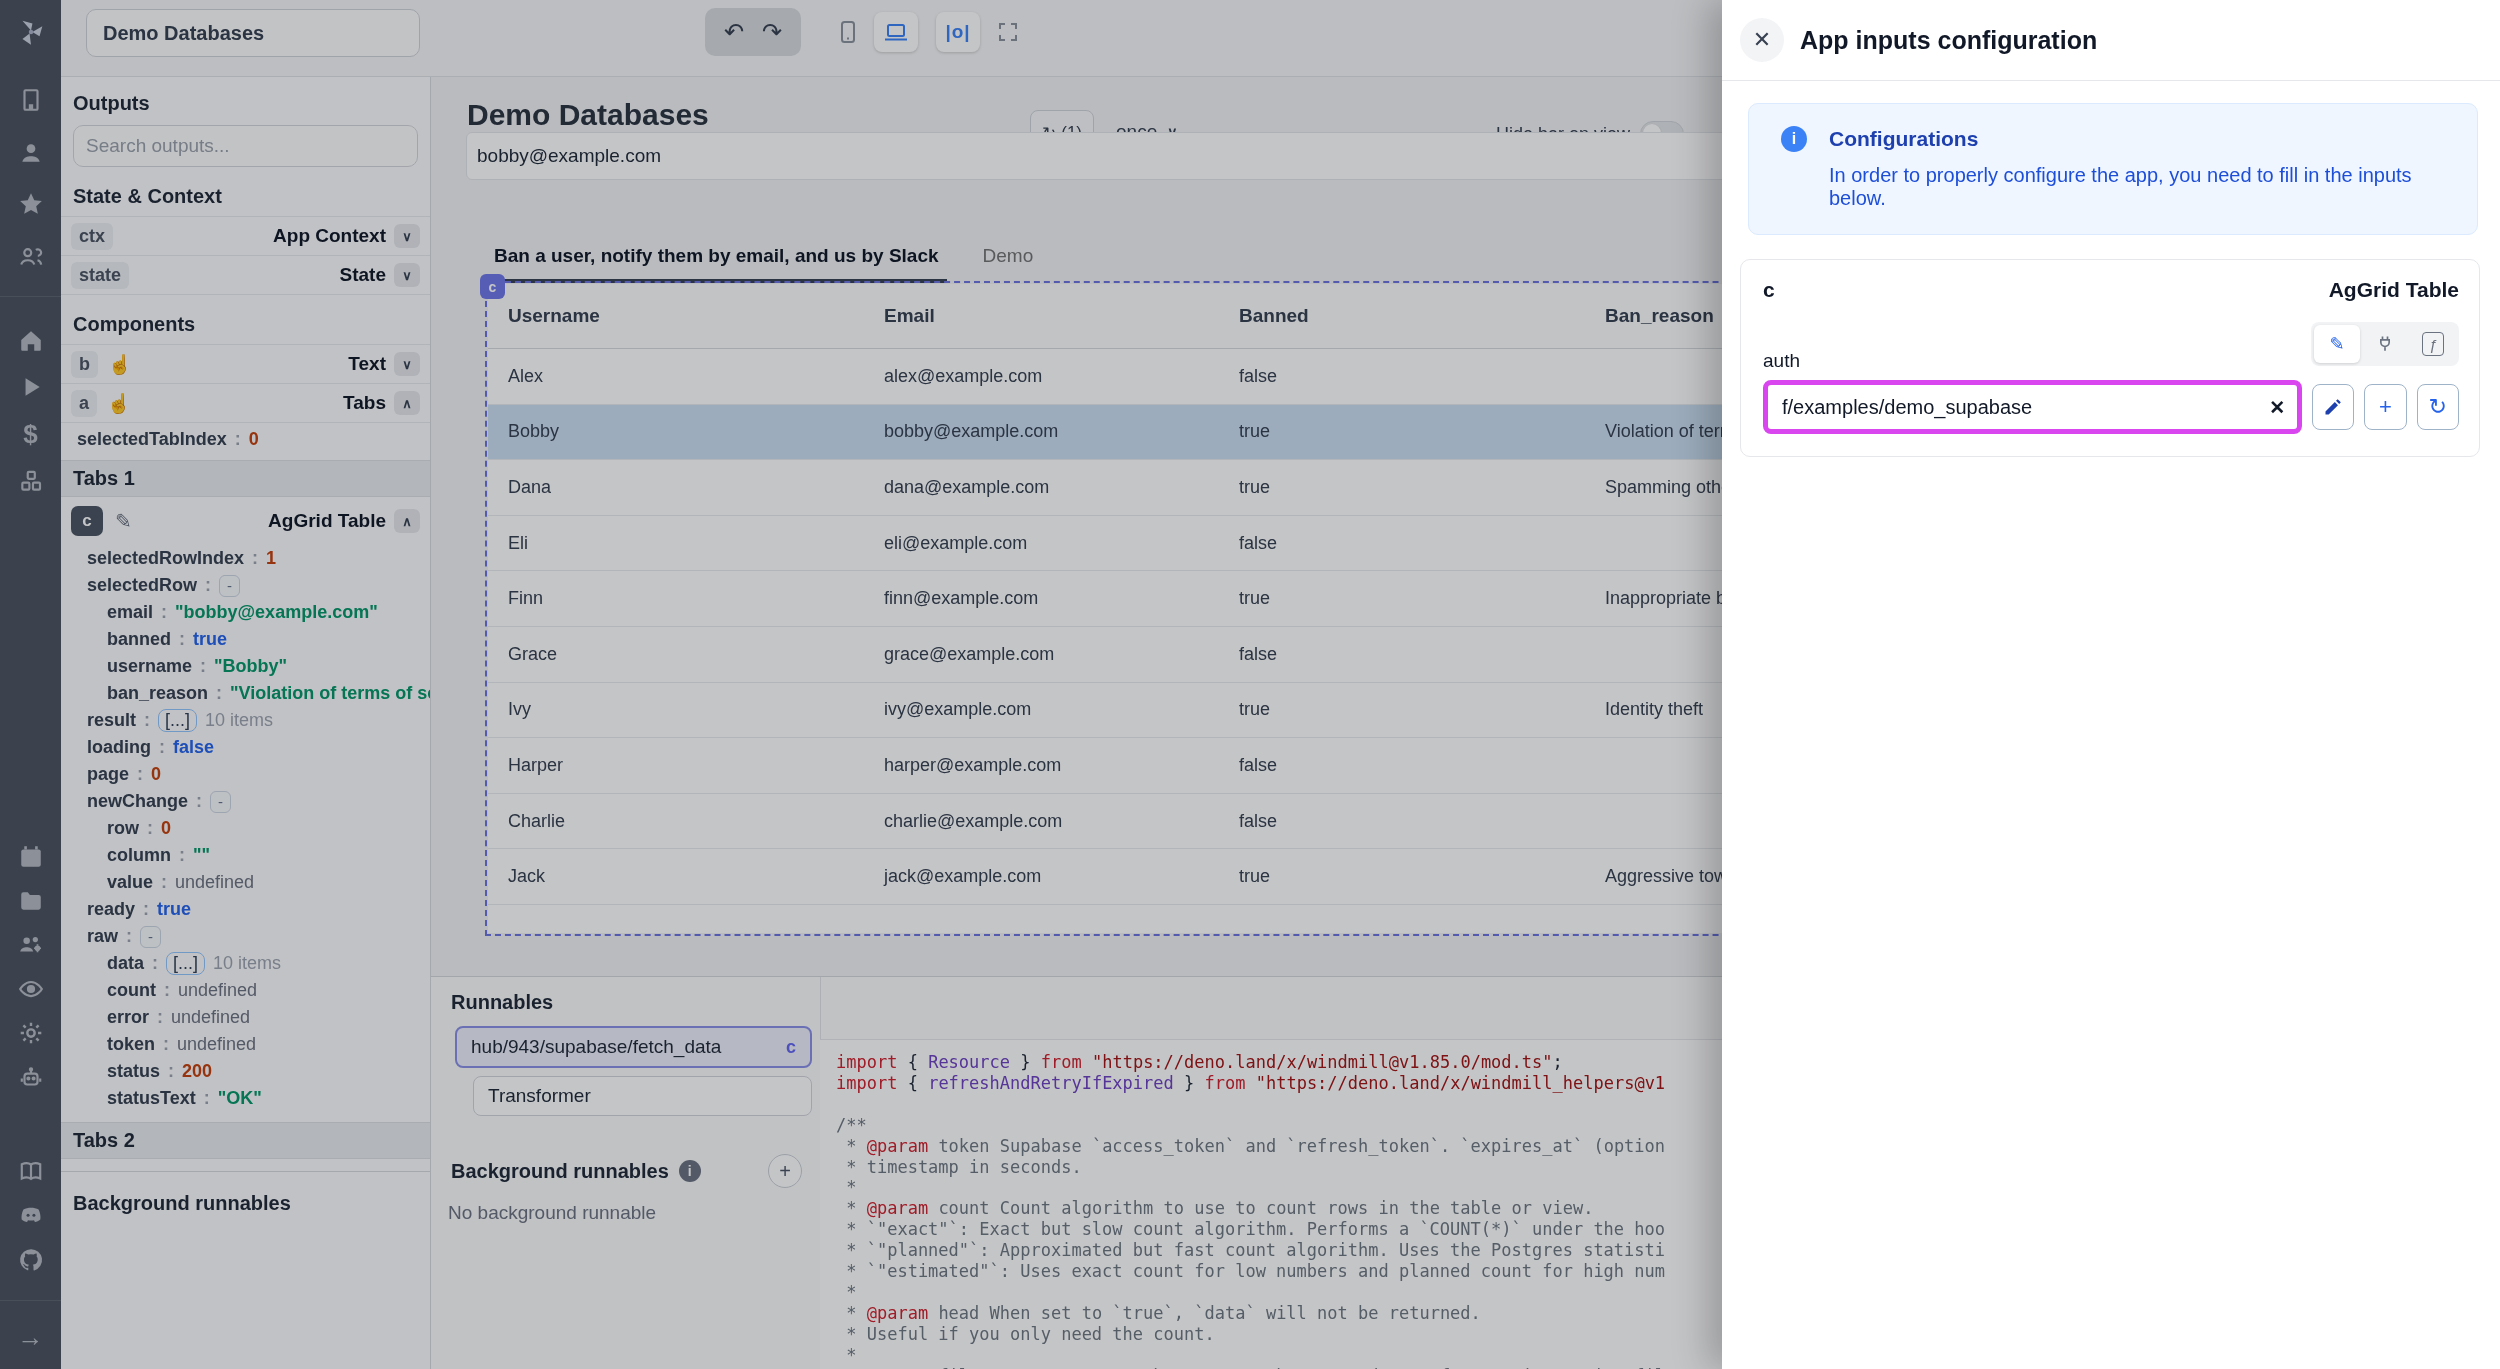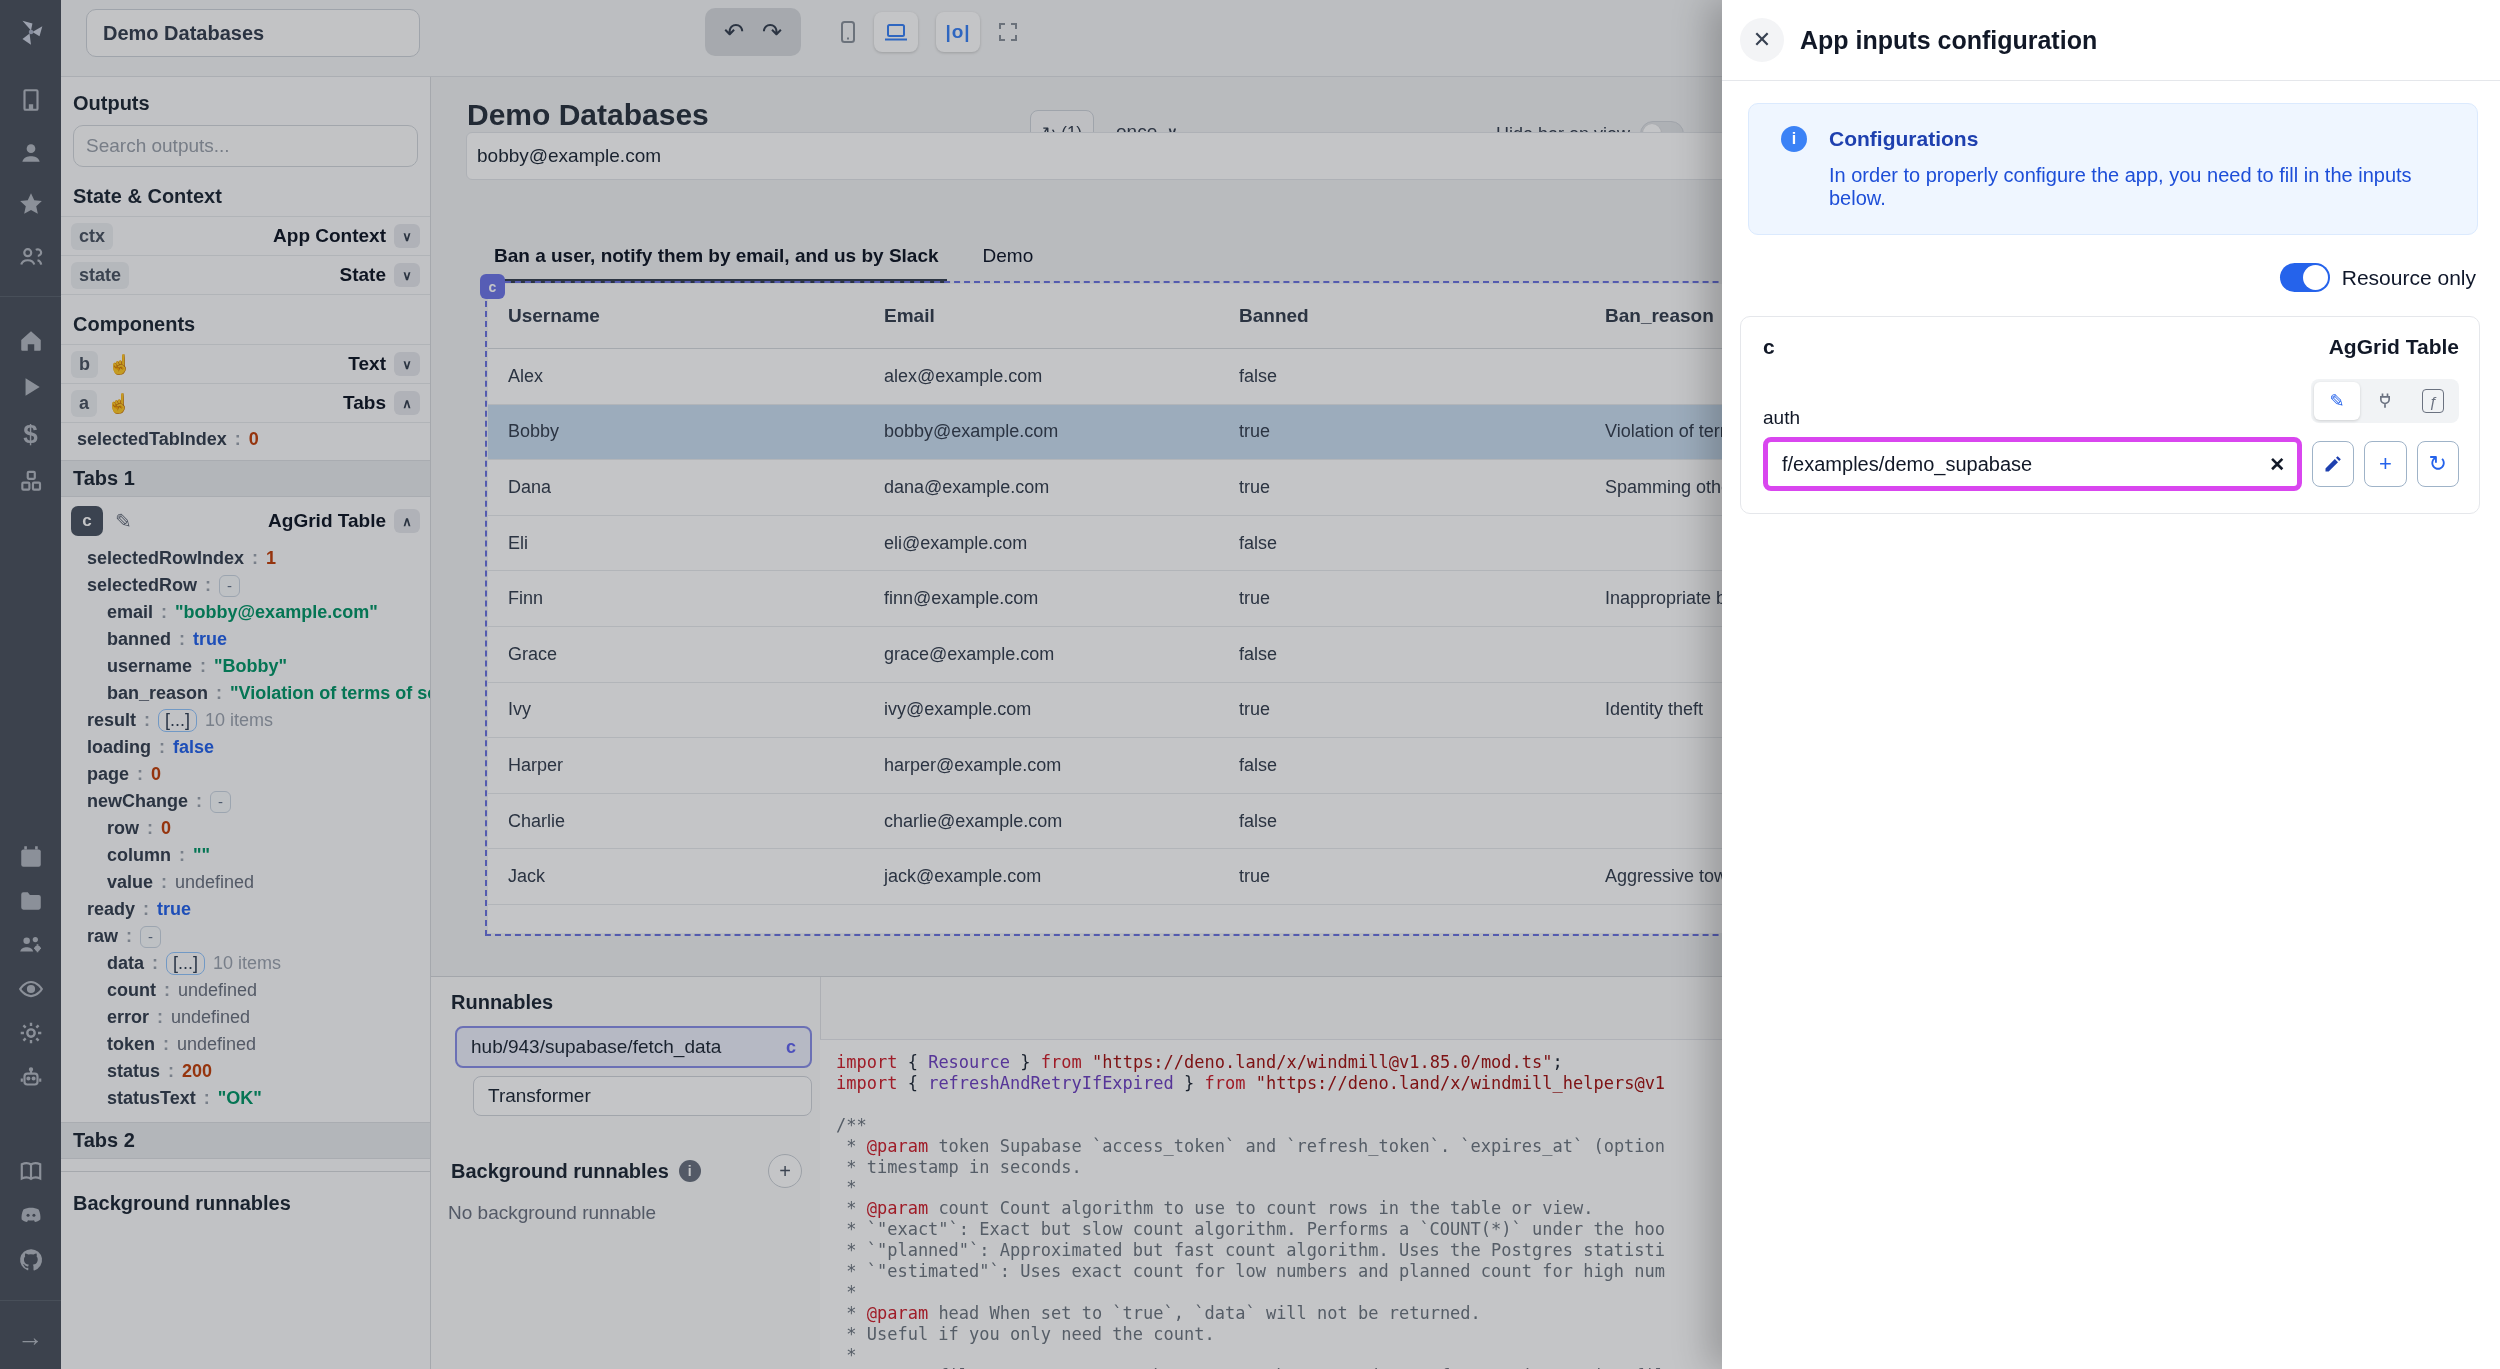--- a/index.html
+++ b/index.html
@@ -62,21 +62,21 @@
   .ctitle{position:absolute;left:37px;top:22px;font-size:30px;font-weight:800;color:#2b3440;}
   .refchip{position:absolute;left:600px;top:-18px;width:62px;height:44px;border:1px solid #cfd4da;border-radius:8px;background:#f7f8f9;
            display:flex;align-items:center;justify-content:center;gap:5px;font-size:17px;color:#374151;}
   .oncedd{position:absolute;left:686px;top:-7px;display:flex;align-items:center;gap:10px;font-size:19px;color:#374151;}
   .hidebar{position:absolute;left:1070px;top:-5px;display:flex;align-items:center;gap:10px;font-size:18px;color:#374151;}
   .tgl-off{width:42px;height:24px;background:#e3e5e8;border:1px solid #d1d5db;border-radius:999px;position:relative;}
   .tgl-off::after{content:"";position:absolute;left:2px;top:2px;width:18px;height:18px;border-radius:50%;background:#fff;box-shadow:0 1px 2px rgba(0,0,0,.2);}
   .textcomp{position:absolute;left:36px;top:56px;width:2014px;height:46px;background:#ffffff;border:1px solid #e3e5e9;border-radius:6px;
             display:flex;align-items:center;padding:0 10px;font-size:19px;color:#1f2937;}
   .tabsrow{position:absolute;left:56px;top:146px;display:flex;gap:28px;margin-top:15px;}
-  .ctab{font-size:19px;padding:8px 8px 12px 8px;color:#0f172a;}
+  .ctab{font-size:19px;padding:8px 8px 12px 8px;color:#737373;}
   .ctab.active{color:#111827;font-weight:700;border-bottom:4px solid #374151;}
   .gridwrap{position:absolute;left:58px;top:208px;width:2006px;height:649px;outline:2px dashed #6c74e0;outline-offset:1px;background:#fff;}
   .cbadge{position:absolute;left:-8px;top:-10px;width:25px;height:25px;background:#6f77e8;border-radius:6px;color:#fff;
           font-size:14px;font-weight:700;display:flex;align-items:center;justify-content:center;z-index:3;}
   .agheader{display:grid;grid-template-columns:376px 355px 366px 1fr;height:64px;align-items:center;border-bottom:1px solid #d7dadf;
             font-size:19px;font-weight:700;color:#374151;background:#fdfdfd;}
   .agheader div{padding-left:20px;}
   .agrow{display:grid;grid-template-columns:376px 355px 366px 1fr;height:54.6px;align-items:center;border-bottom:1px solid #e8eaed;
          font-size:18px;color:#374151;}
   .agrow div{padding-left:20px;white-space:nowrap;overflow:hidden;}
@@ -612,24 +612,20 @@
       <div class="dclose">✕</div>
       <div class="dtitle">App inputs configuration</div>
     </div>
     <div class="alert">
       <div class="ttl">
         <span class="ai">i</span>
         <span>Configurations</span>
       </div>
       <div class="body">In order to properly configure the app, you need to fill in the inputs below.</div>
     </div>
-    <div class="resrow">
-      <span class="tgl-on"></span>
-      <span class="reslabel">Resource only</span>
-    </div>
     <div class="dcard">
       <div class="dcardtop">
         <span>c</span>
         <span>AgGrid Table</span>
       </div>
       <div class="seg">
         <div class="segi on">✎</div>
         <div class="segi">
             <svg width="20" height="22" viewBox="0 0 24 24" fill="none" stroke="currentColor" stroke-width="2">
               <path d="M9 3v4M15 3v4M7 7h10v3a5 5 0 0 1-10 0zM12 15v5"></path>

